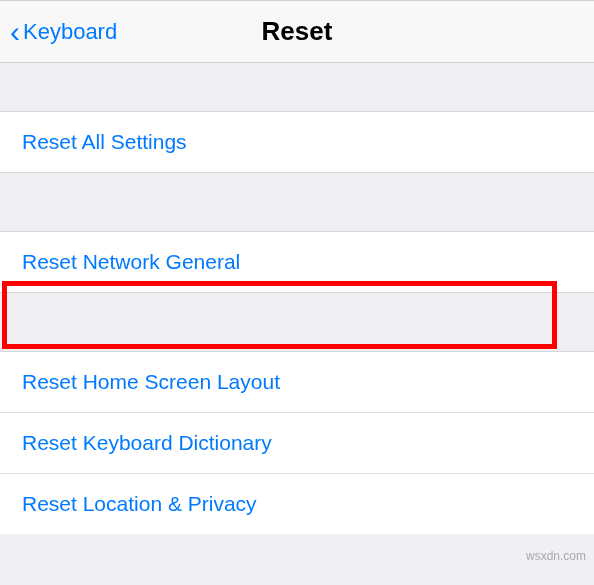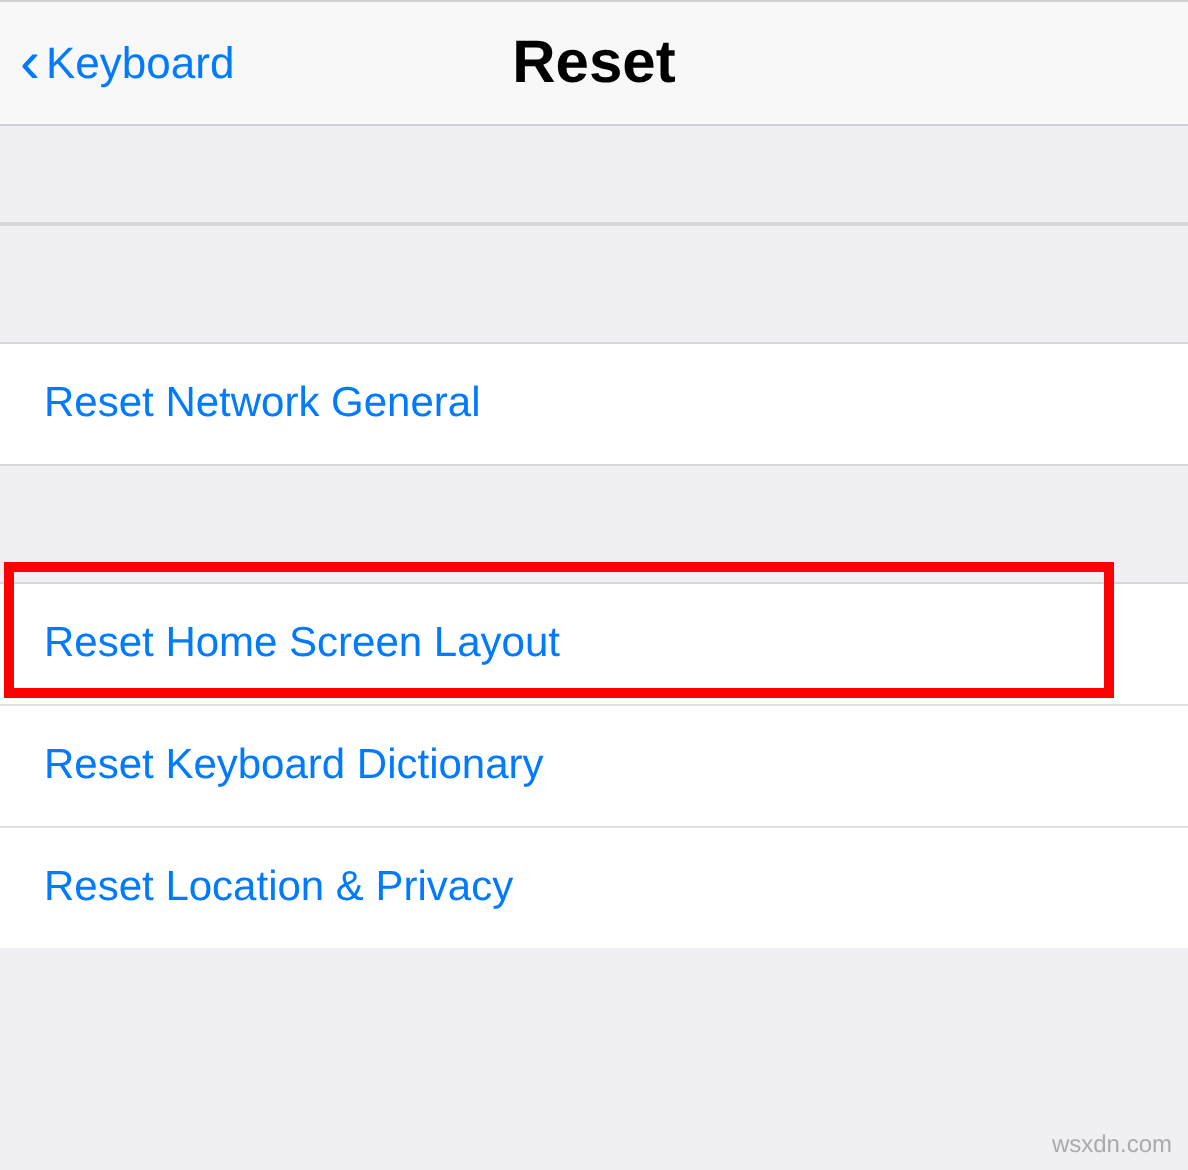--- a/index.html
+++ b/index.html
@@ -34,21 +34,21 @@
       font-size: 22px;
       cursor: pointer;
     }
     .back-chevron {
       font-size: 30px;
       line-height: 1;
       margin-right: 3px;
       font-weight: 300;
     }
     .nav-title {
-      font-size: 30px;
+      font-size: 26px;
       font-weight: 600;
       color: #000;
     }
     .spacer {
       height: 48px;
     }
     .spacer-large {
       height: 58px;
     }
     .list-group {
@@ -72,40 +72,41 @@
       position: absolute;
       border: 5px solid #ff0000;
       left: 2px;
       width: 555px;
       top: 281px;
       height: 68px;
       pointer-events: none;
     }
     .watermark {
       position: absolute;
-      bottom: 6px;
+      bottom: 22px;
       right: 8px;
       font-size: 12px;
       color: #aaa;
     }
   </style>
 </head>
 <body>
 
 <div class="nav-bar">
   <div class="back-button">
     <span class="back-chevron">‹</span>
     <span>Keyboard</span>
   </div>
   <div class="nav-title">Reset</div>
 </div>
 
 <div class="spacer"></div>
 
 <div class="list-group">
+  <div class="list-item">Reset All Settings</div>
 </div>
 
 <div class="spacer-large"></div>
 
 <div class="list-group">
   <div class="list-item">Reset Network General</div>
 </div>
 
 <div class="spacer-large"></div>
 

